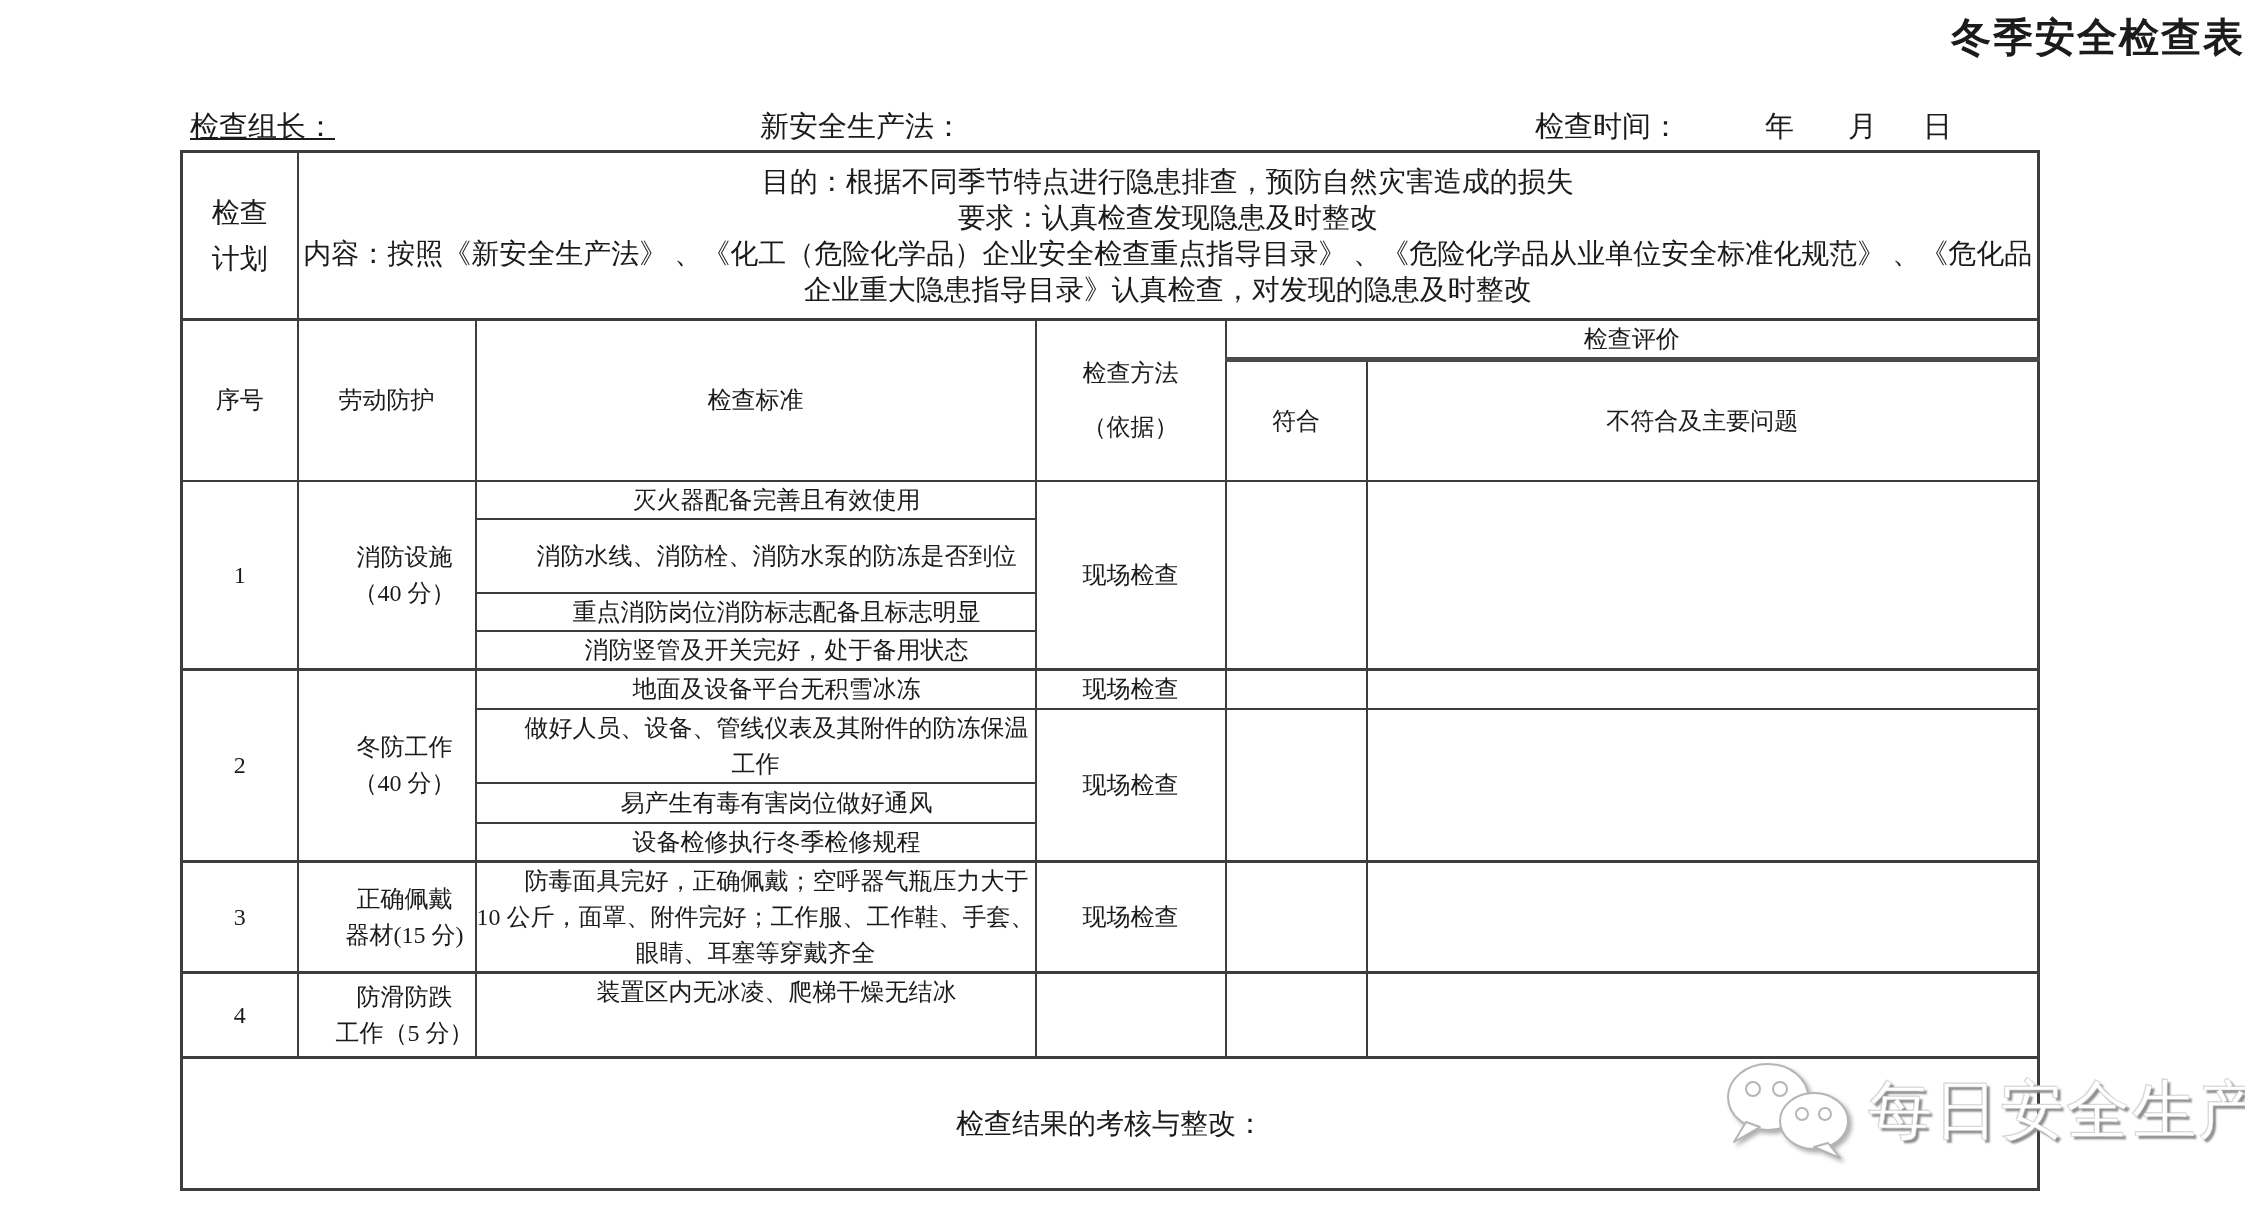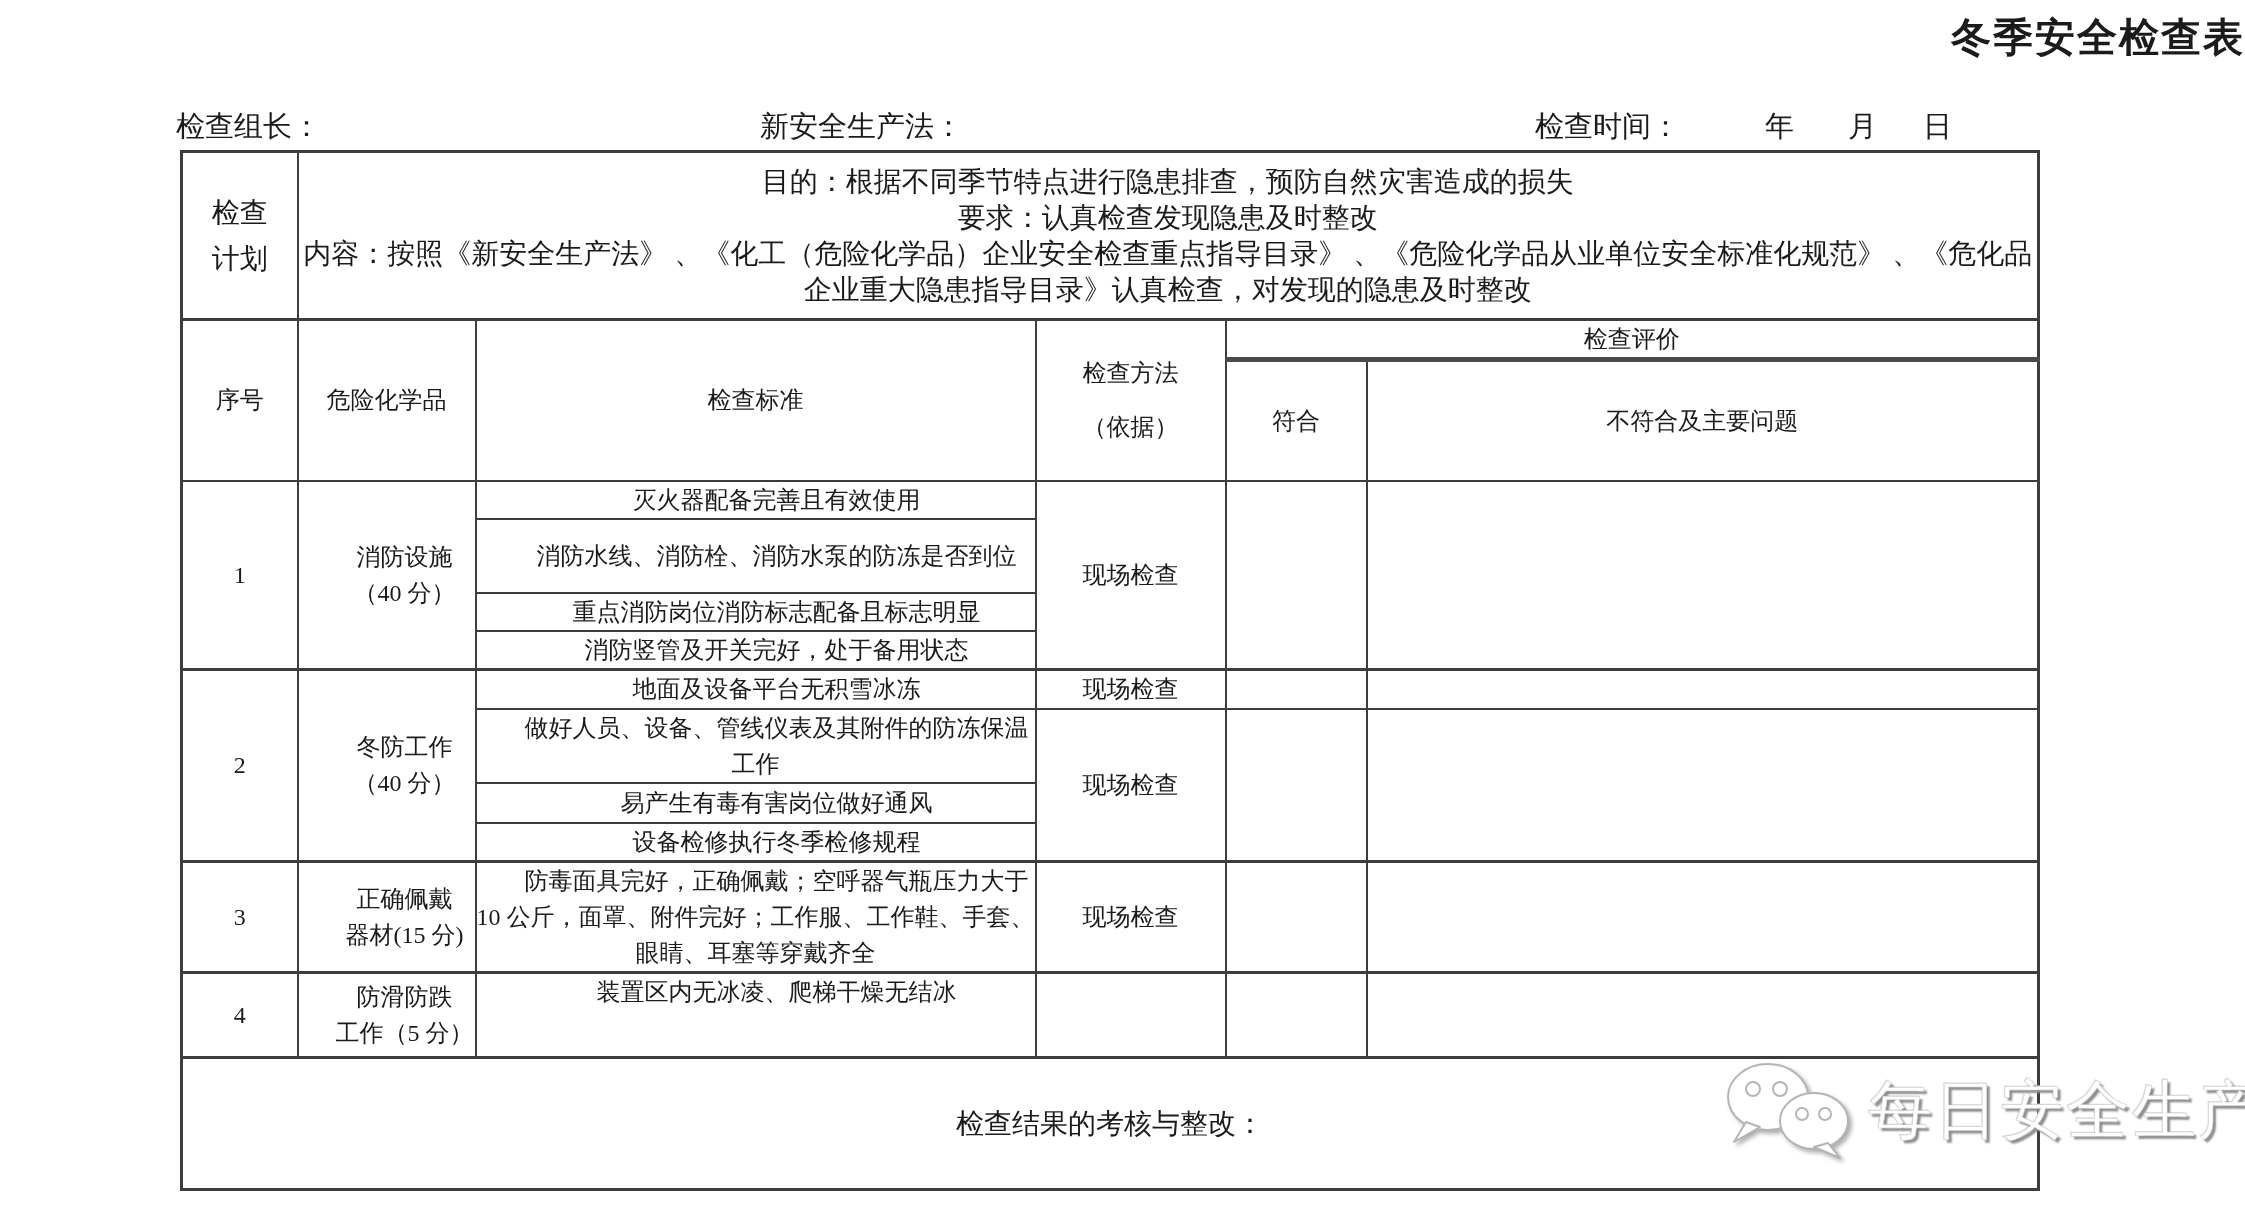--- a/index.html
+++ b/index.html
@@ -13,21 +13,21 @@
     color:var(--ink);
   }
   
   .doc-title{
     position:absolute;top:10px;left:0;width:100%;
     text-align:right;font-size:40px;font-weight:bold;letter-spacing:2px;
   }
   
   .meta{position:absolute;top:106px;left:0;width:100%;height:42px;font-size:29px;}
   .meta span{position:absolute;top:0;line-height:40px;white-space:nowrap;}
-  .m-leader{left:176px;}
+  .m-leader{left:190px;text-decoration:underline;}
   .m-leader-fill{left:335px;width:410px;height:38px;}
   .m-part{left:760px;}
   .m-part-fill{left:1045px;width:480px;height:38px;}
   .m-time{left:1535px;}
   .m-year{left:1765px;}
   .m-month{left:1848px;}
   .m-day{left:1923px;}
   .fill-blank{display:inline-block;}
   
   table.sheet{
@@ -108,21 +108,21 @@
       </td>
       <td class="plan-text bb3" colspan="5">
         <p>目的：根据不同季节特点进行隐患排查，预防自然灾害造成的损失</p>
         <p>要求：认真检查发现隐患及时整改</p>
         <p>内容：按照《新安全生产法》 、《化工（危险化学品）企业安全检查重点指导目录》 、《危险化学品从业单位安全标准化规范》 、《危化品企业重大隐患指导目录》认真检查，对发现的隐患及时整改</p>
       </td>
     </tr>
 
     <tr style="height:37px">
       <td rowspan="2" class="hdr-cell">序号</td>
-      <td rowspan="2" class="hdr-cell">危险化学品</td>
+      <td rowspan="2" class="hdr-cell">劳动防护</td>
       <td rowspan="2" class="hdr-cell">检查标准</td>
       <td rowspan="2" class="hdr-cell method-hdr">
         <span class="gap">检查方法</span>
         <span>（依据）</span>
       </td>
       <td colspan="2" class="hdr-cell bb4">检查评价</td>
     </tr>
     <tr style="height:121px">
       <td class="hdr-cell">符合</td>
       <td class="hdr-cell">不符合及主要问题</td>

